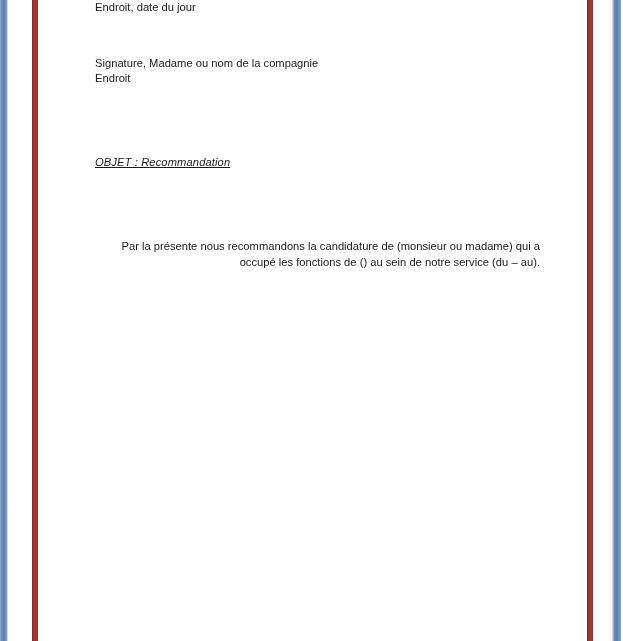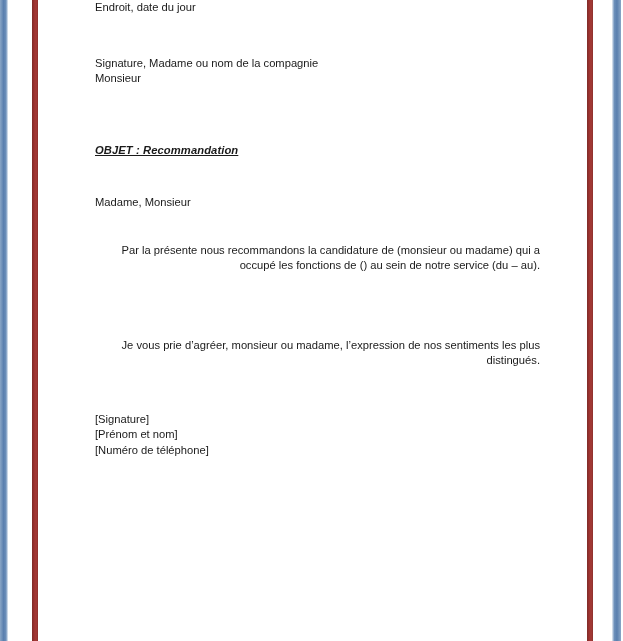--- a/index.html
+++ b/index.html
@@ -70,24 +70,25 @@
     padding: 0;
   }
   .line {
     display: block;
     white-space: normal;
   }
   .sp-2   { height: 32px; }
   .sp-3   { height: 40px; }
 
   .objet {
-    font-weight: bold;
+    font-weight: normal;
     font-style: italic;
     text-decoration: underline;
     letter-spacing: 0.1px;
+    margin-top: 12px;
   }
 
   .para {
     text-align: right;
   }
 </style>
 </head>
 <body>
 
 <div id="page">
@@ -100,48 +101,39 @@
   <div id="letter">
 
     <div class="blk">
       <span class="line">Endroit, date du jour</span>
     </div>
 
     <div class="sp-3"></div>
 
     <div class="blk">
       <span class="line">Signature, Madame ou nom de la compagnie</span>
-      <span class="line">Monsieur</span>
+      <span class="line">Endroit</span>
     </div>
 
     <div class="sp-3" style="height:56px"></div>
 
     <div class="blk">
       <span class="line objet">OBJET : Recommandation</span>
     </div>
 
     <div class="sp-3" style="height:37px"></div>
 
-    <div class="blk">
-      <span class="line">Madame, Monsieur</span>
-    </div>
 
     <div class="sp-2"></div>
 
     <div class="blk para">Par la présente nous recommandons la candidature de (monsieur ou madame) qui a occupé les fonctions de () au sein de notre service (du – au).</div>
 
     <div class="sp-2"></div>
 
 
     <div class="sp-2"></div>
 
-    <div class="blk para">Je vous prie d’agréer, monsieur ou madame, l’expression de nos sentiments les plus distingués.</div>
 
     <div class="sp-3" style="height:43px"></div>
 
-    <div class="blk">
-      <span class="line">[Signature]</span>
-      <span class="line">[Prénom et nom]</span>
-      <span class="line">[Numéro de téléphone]</span>
-    </div>
 
   </div>
 </div>
 
 </body></html>

